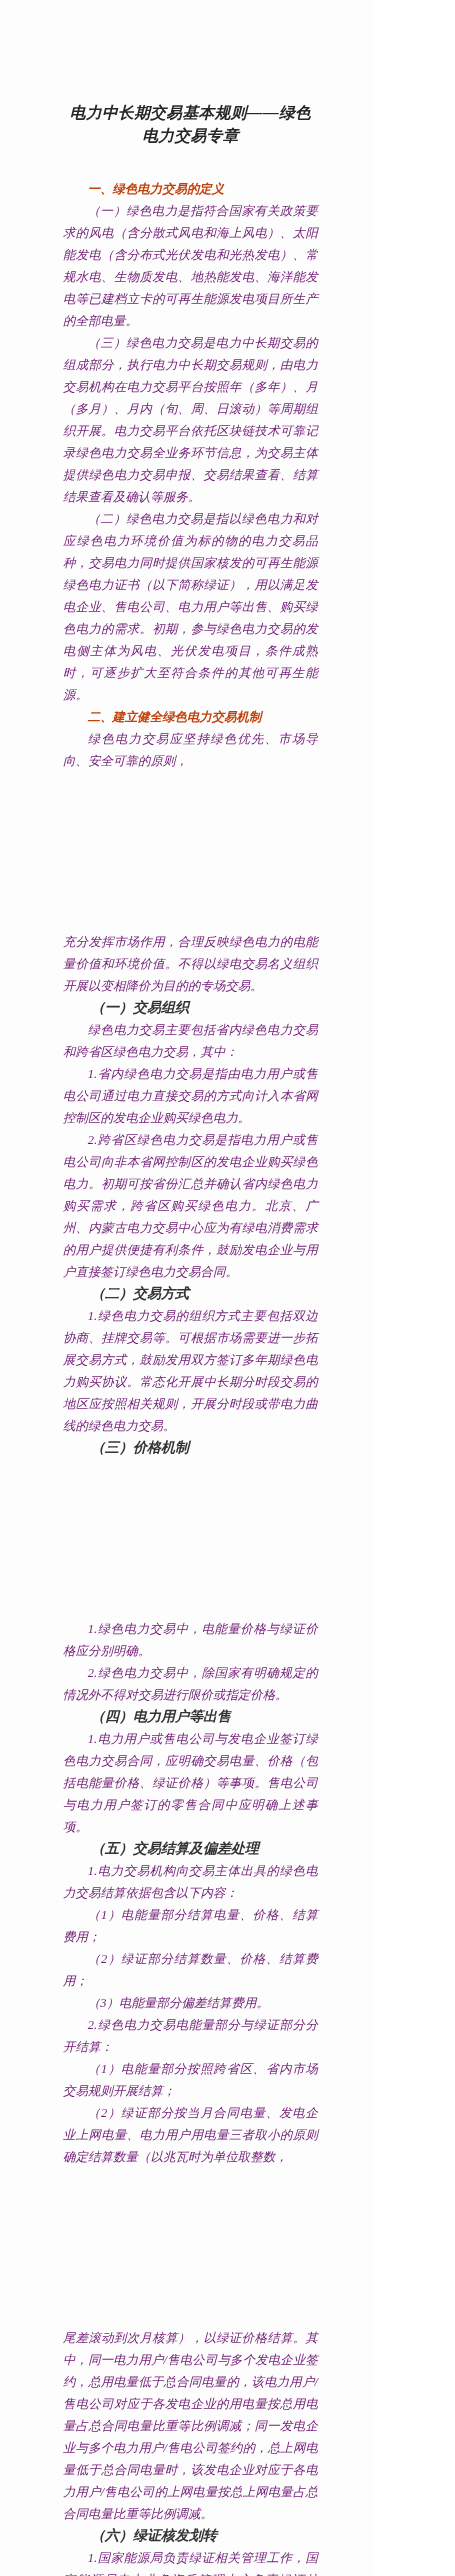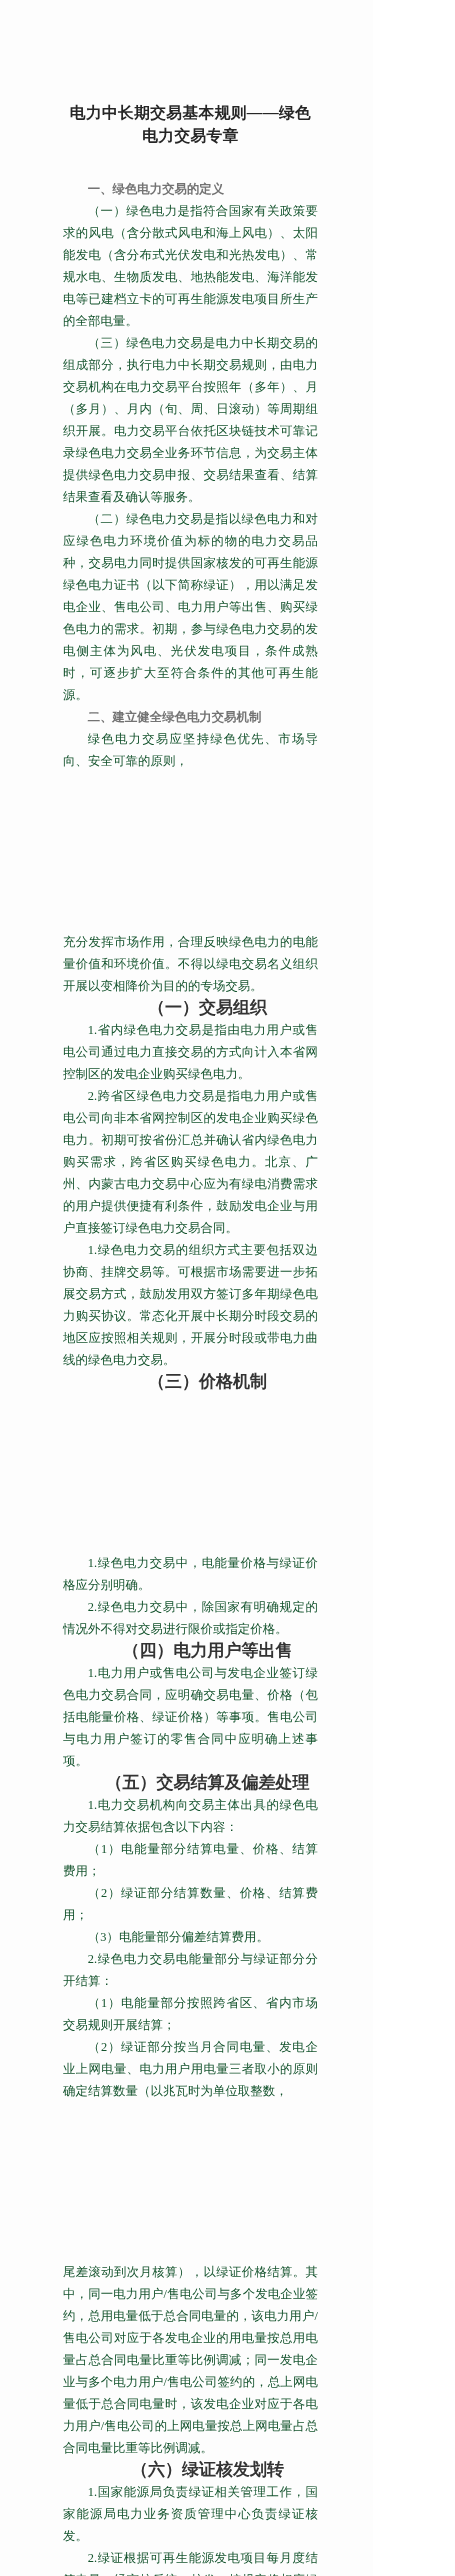--- a/index.html
+++ b/index.html
@@ -10,57 +10,57 @@
   main.page {
     position: relative;
     width: 373px;
     height: 2576px;
     box-sizing: border-box;
     background: #fdfdfd;
     padding: 101px 55px 0 63px;
     overflow: hidden;
     font-family: "Liberation Serif", serif;
     color: #3a3a3a;
+    font-style: italic;
   }
   h1.doc-title {
     margin: 0 0 31px 0;
     font-size: 15.7px;
     line-height: 23px;
     font-weight: 700;
     text-align: center;
     color: #262626;
     letter-spacing: 0.4px;
     font-family: "Liberation Serif", serif;
   }
   h2.section {
     margin: 0;
     font-size: 12.4px;
     line-height: 22px;
     font-weight: 700;
-    color: #737373;
+    color: #c2410c;
     text-indent: 2em;
     font-family: "Liberation Sans", sans-serif;
   }
   h3.subsection {
     margin: 0;
-    font-size: 17px;
+    font-size: 14px;
     line-height: 22px;
     font-weight: 700;
     color: #333333;
     text-indent: 2em;
     font-family: "Liberation Serif", serif;
-    text-align: center;
   }
   p.para, p.cont {
     margin: 0;
     font-size: 12.4px;
     line-height: 22px;
     text-align: justify;
     letter-spacing: 0.1px;
-    color: #14532d;
+    color: #701a75;
     font-family: "Liberation Serif", serif;
   }
   p.para { text-indent: 2em; }
   p.cont { text-indent: 0; }
   div.gap {
     width: 100%;
     height: 159px;
   }
 </style>
 </head>
@@ -71,22 +71,24 @@
   <div id="doc-body">
       <h2 class="section">一、绿色电力交易的定义</h2>
       <p class="para">（一）绿色电力是指符合国家有关政策要求的风电（含分散式风电和海上风电）、太阳能发电（含分布式光伏发电和光热发电）、常规水电、生物质发电、地热能发电、海洋能发电等已建档立卡的可再生能源发电项目所生产的全部电量。</p>
       <p class="para">（三）绿色电力交易是电力中长期交易的组成部分，执行电力中长期交易规则，由电力交易机构在电力交易平台按照年（多年）、月（多月）、月内（旬、周、日滚动）等周期组织开展。电力交易平台依托区块链技术可靠记录绿色电力交易全业务环节信息，为交易主体提供绿色电力交易申报、交易结果查看、结算结果查看及确认等服务。</p>
       <p class="para">（二）绿色电力交易是指以绿色电力和对应绿色电力环境价值为标的物的电力交易品种，交易电力同时提供国家核发的可再生能源绿色电力证书（以下简称绿证），用以满足发电企业、售电公司、电力用户等出售、购买绿色电力的需求。初期，参与绿色电力交易的发电侧主体为风电、光伏发电项目，条件成熟时，可逐步扩大至符合条件的其他可再生能源。</p>
       <h2 class="section">二、建立健全绿色电力交易机制</h2>
       <p class="para">绿色电力交易应坚持绿色优先、市场导向、安全可靠的原则，</p>
       <div class="gap"></div>
       <p class="cont">充分发挥市场作用，合理反映绿色电力的电能量价值和环境价值。不得以绿电交易名义组织开展以变相降价为目的的专场交易。</p>
       <h3 class="subsection">（一）交易组织</h3>
+      <p class="para">绿色电力交易主要包括省内绿色电力交易和跨省区绿色电力交易，其中：</p>
       <p class="para">1.省内绿色电力交易是指由电力用户或售电公司通过电力直接交易的方式向计入本省网控制区的发电企业购买绿色电力。</p>
       <p class="para">2.跨省区绿色电力交易是指电力用户或售电公司向非本省网控制区的发电企业购买绿色电力。初期可按省份汇总并确认省内绿色电力购买需求，跨省区购买绿色电力。北京、广州、内蒙古电力交易中心应为有绿电消费需求的用户提供便捷有利条件，鼓励发电企业与用户直接签订绿色电力交易合同。</p>
+      <h3 class="subsection">（二）交易方式</h3>
       <p class="para">1.绿色电力交易的组织方式主要包括双边协商、挂牌交易等。可根据市场需要进一步拓展交易方式，鼓励发用双方签订多年期绿色电力购买协议。常态化开展中长期分时段交易的地区应按照相关规则，开展分时段或带电力曲线的绿色电力交易。</p>
       <h3 class="subsection">（三）价格机制</h3>
       <div class="gap"></div>
       <p class="para">1.绿色电力交易中，电能量价格与绿证价格应分别明确。</p>
       <p class="para">2.绿色电力交易中，除国家有明确规定的情况外不得对交易进行限价或指定价格。</p>
       <h3 class="subsection">（四）电力用户等出售</h3>
       <p class="para">1.电力用户或售电公司与发电企业签订绿色电力交易合同，应明确交易电量、价格（包括电能量价格、绿证价格）等事项。售电公司与电力用户签订的零售合同中应明确上述事项。</p>
       <h3 class="subsection">（五）交易结算及偏差处理</h3>
       <p class="para">1.电力交易机构向交易主体出具的绿色电力交易结算依据包含以下内容：</p>
       <p class="para">（1）电能量部分结算电量、价格、结算费用；</p>

